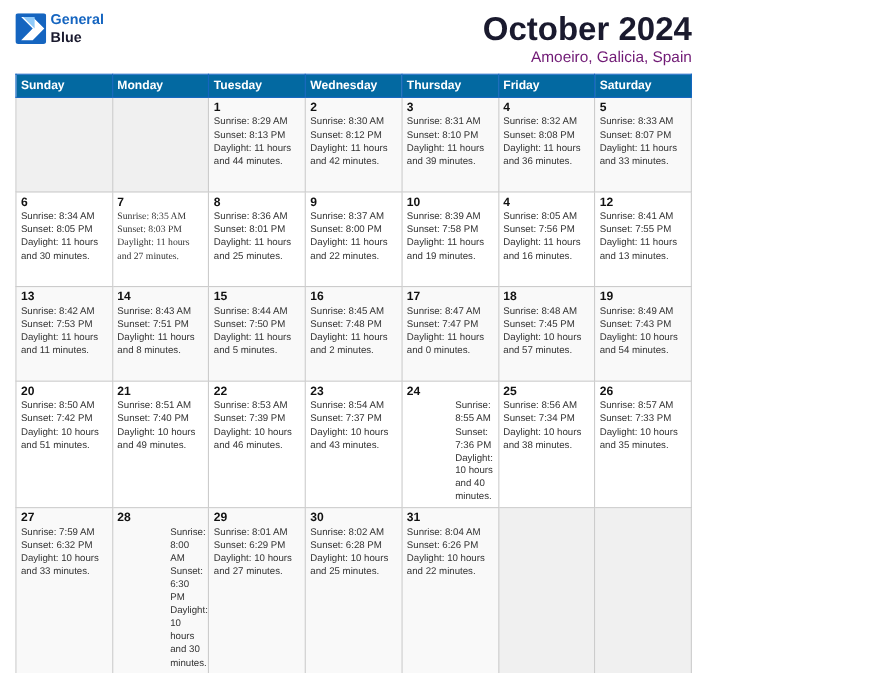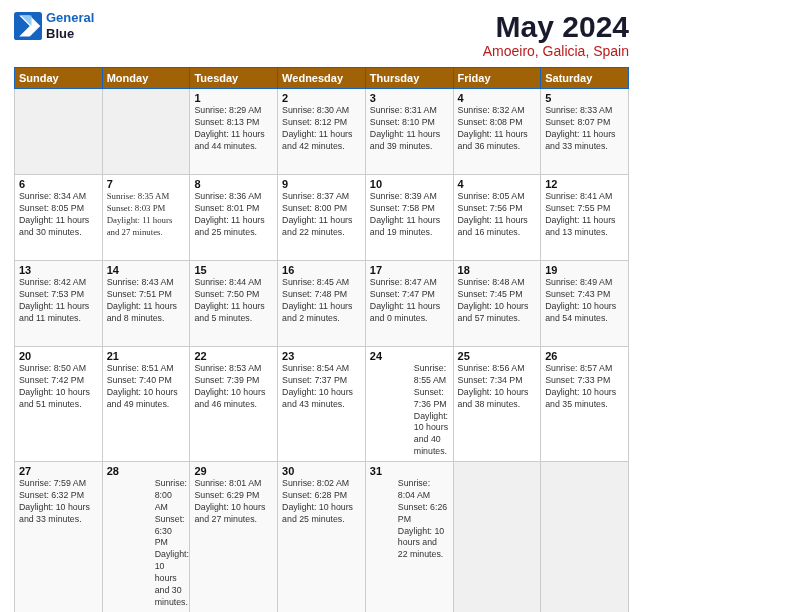--- a/index.html
+++ b/index.html
@@ -45,31 +45,31 @@
       text-align: right;
     }
     .month-title {
       font-size: 30px;
       font-weight: bold;
       color: #1a1a2e;
       line-height: 1.1;
     }
     .location-title {
       font-size: 14px;
-      color: #b91c1c;
+      color: #701a75;
     }
     .calendar {
       flex: 1;
       border-collapse: collapse;
       width: 100%;
       table-layout: fixed;
       font-size: 9.5px;
     }
     .calendar thead tr th {
-      background: #a16207;
+      background: #0369a1;
       color: white;
       padding: 4px 4px;
       text-align: left;
       font-size: 11px;
       font-weight: bold;
       border: 1px solid #1565C0;
     }
     .calendar tbody tr td {
       border: 1px solid #ccc;
       vertical-align: top;
@@ -107,21 +107,21 @@
         <rect x="0" y="0" width="32" height="32" rx="3" fill="#1565C0"></rect>
         <polygon points="18,4 30,16 18,28 6,28 18,16 6,4" fill="white"></polygon>
         <polygon points="8,4 20,4 20,16 8,4" fill="#90CAF9"></polygon>
       </svg>
       <div class="logo-text">
         <div><span>General</span></div>
         <div>Blue</div>
       </div>
     </div>
     <div class="title-block">
-      <div class="month-title">May 2024</div>
+      <div class="month-title">October 2024</div>
       <div class="location-title">Amoeiro, Galicia, Spain</div>
     </div>
   </div>
 
   <table class="calendar">
     <thead>
       <tr>
       <th>Sunday</th>
           <th>Monday</th>
           <th>Tuesday</th>
@@ -318,21 +318,21 @@
 Daylight: 10 hours and 27 minutes.</div>
           </td>
           <td>
             <span class="day-num">30</span>
             <div class="day-info" style="white-space: pre-line;">Sunrise: 8:02 AM
 Sunset: 6:28 PM
 Daylight: 10 hours and 25 minutes.</div>
           </td>
           <td>
             <span class="day-num">31</span>
-            <div class="day-info" style="white-space: pre-line; margin-left: 28px;">Sunrise: 8:04 AM
+            <div class="day-info" style="white-space: pre-line;">Sunrise: 8:04 AM
 Sunset: 6:26 PM
 Daylight: 10 hours and 22 minutes.</div>
           </td>
           <td class="empty"></td>
           <td class="empty"></td>
         </tr>
       </tbody>
   </table>
 </div>
 

